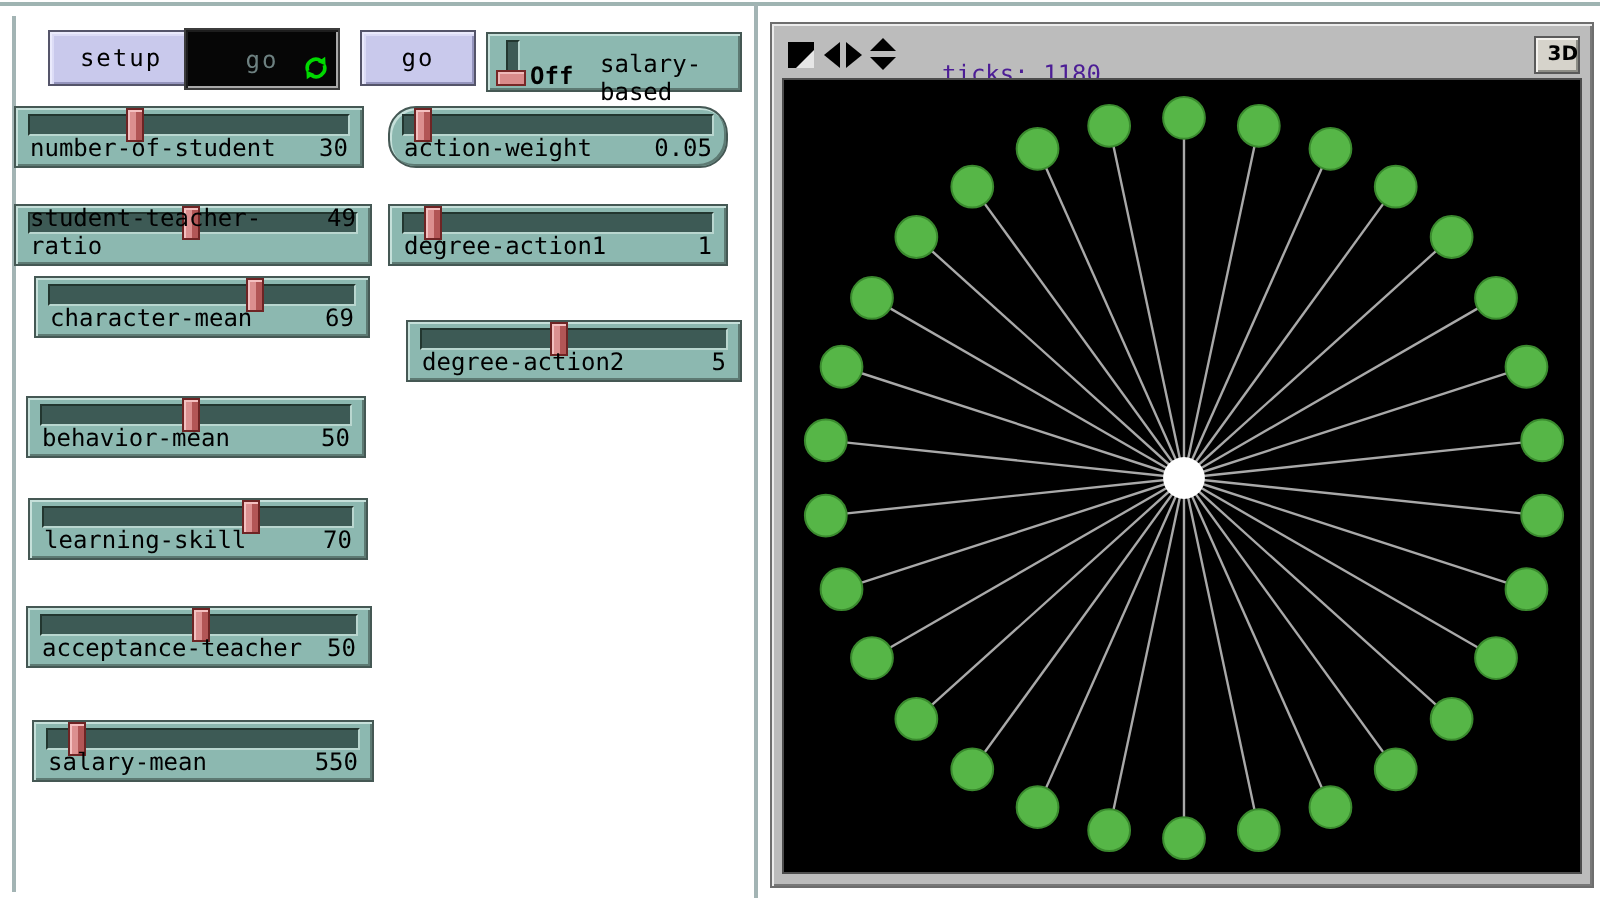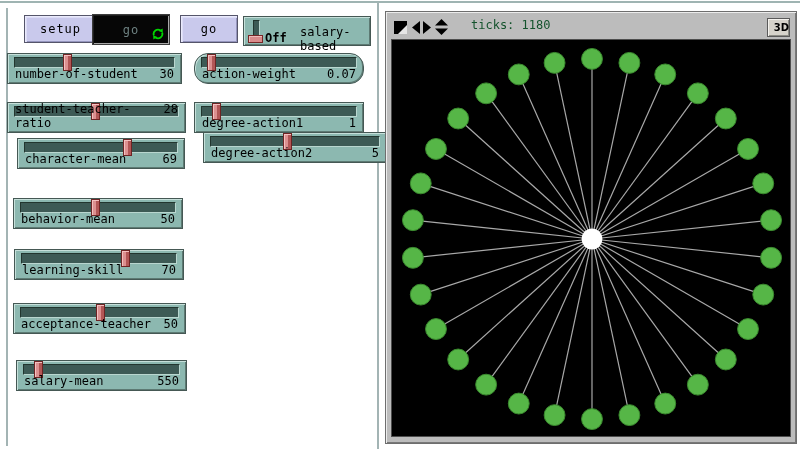--- a/index.html
+++ b/index.html
@@ -71,21 +71,21 @@
   .nl-view {
     position:absolute; left:385px; top:11px; width:412px; height:433px;
     background:#bcbcbc; border:1px solid #6e6e6e;
     box-shadow: inset 1px 1px 0 #ececec, inset -1px -1px 0 #787878;
   }
   .view-header { position:relative; height:27px; }
   .vh-icon { position:absolute; cursor:pointer; }
   .icon-resize   { left:8px;  top:9px; width:13px; height:13px; }
   .icon-h-arrows { left:26px; top:9px; width:19px; height:13px; }
   .icon-v-arrows { left:49px; top:7px; width:13px; height:16px; }
-  .ticks { position:absolute; left:85px; top:6px; font:12px "DejaVu Sans Mono", monospace; color:#14532d;text-align:right; }
+  .ticks { position:absolute; left:85px; top:18px; font:12px "DejaVu Sans Mono", monospace; color:#4c1d95;text-align:right; }
   .btn-3d {
     position:absolute; right:6px; top:6px; width:23px; height:19px;
     background:#d6d3cb; border:1px solid #5a5a5a; color:#000;
     box-shadow: inset 1px 1px 0 #f4f2ee, inset -1px -1px 0 #8d8d86;
     font:bold 10px "DejaVu Sans", sans-serif; text-align:right; line-height:17px; cursor:pointer;
   }
   .view-world {
     position:absolute; left:5px; top:27px; width:400px; height:398px;
     background:#000; border:1px solid #4d4d4d;
   }
@@ -135,31 +135,31 @@
         <span>30</span>
       </div>
   </div>
 
   <div class="nl-slider" style="left:194px;top:53px;width:170px;border-radius:14px;">
     <div class="sl-track">
         <div class="sl-handle" style="left:6%;"></div>
       </div>
     <div class="sl-text">
         <span>action-weight</span>
-        <span>0.07</span>
+        <span>0.05</span>
       </div>
   </div>
 
   <div class="nl-slider" style="left:7px;top:102px;width:179px;">
     <div class="sl-track">
         <div class="sl-handle" style="left:49%;"></div>
       </div>
     <div class="sl-text">
         <span>student-teacher-ratio</span>
-        <span>28</span>
+        <span>49</span>
       </div>
   </div>
 
   <div class="nl-slider" style="left:194px;top:102px;width:170px;">
     <div class="sl-track">
         <div class="sl-handle" style="left:9%;"></div>
       </div>
     <div class="sl-text">
         <span>degree-action1</span>
         <span>1</span>
@@ -169,21 +169,21 @@
   <div class="nl-slider" style="left:17px;top:138px;width:168px;">
     <div class="sl-track">
         <div class="sl-handle" style="left:67%;"></div>
       </div>
     <div class="sl-text">
         <span>character-mean</span>
         <span>69</span>
       </div>
   </div>
 
-  <div class="nl-slider" style="left:203px;top:132px;width:184px;">
+  <div class="nl-slider" style="left:203px;top:160px;width:168px;">
     <div class="sl-track">
         <div class="sl-handle" style="left:45%;"></div>
       </div>
     <div class="sl-text">
         <span>degree-action2</span>
         <span>5</span>
       </div>
   </div>
 
   <div class="nl-slider" style="left:13px;top:198px;width:170px;">

